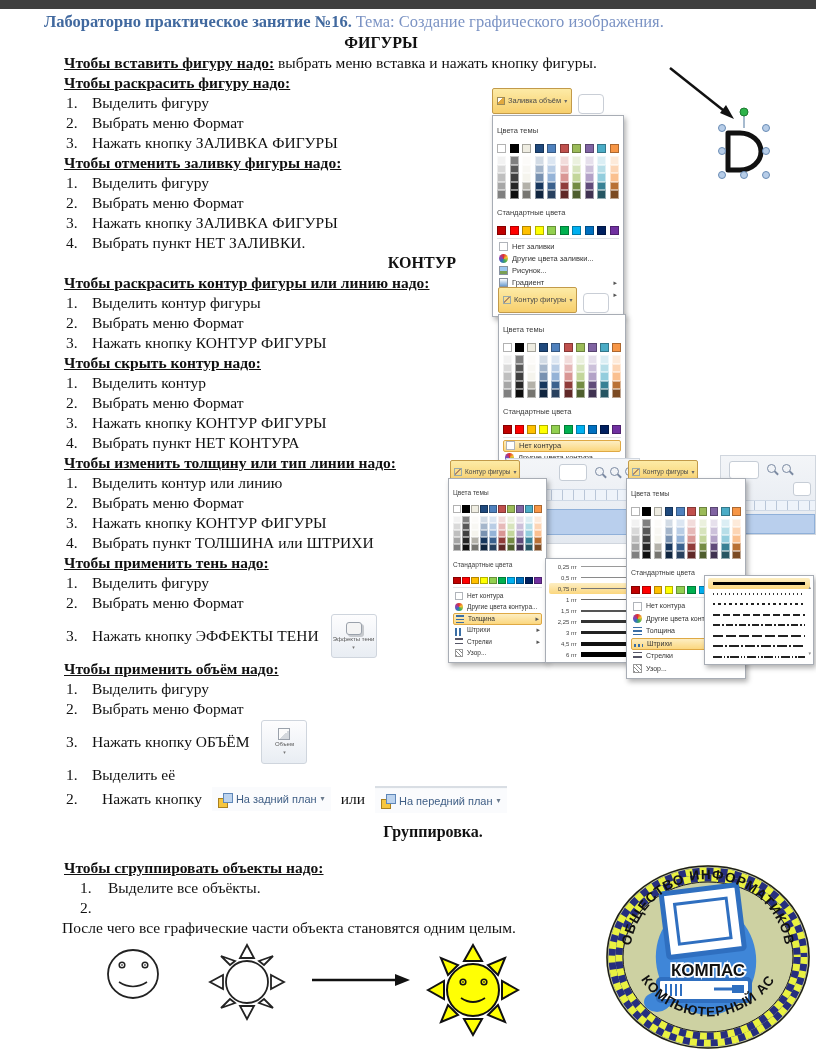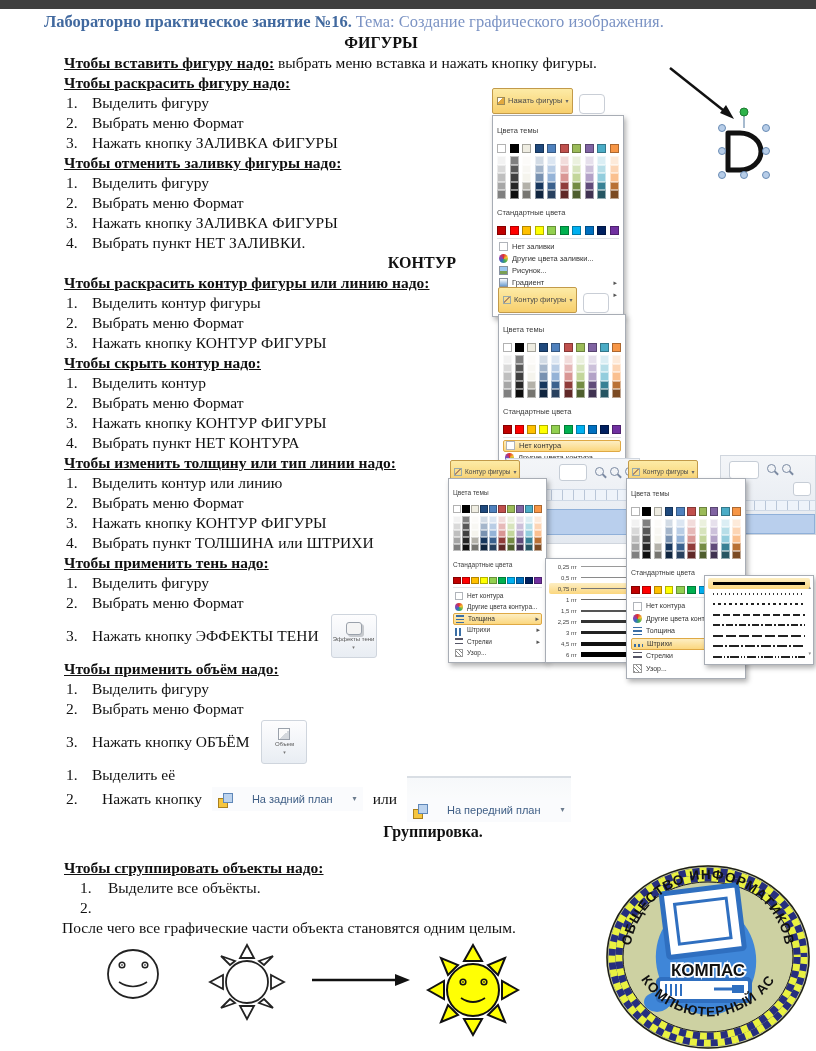--- a/index.html
+++ b/index.html
@@ -29,22 +29,22 @@
   .aftertext{margin-left:18px}
   
   .fxbtn{display:inline-flex;flex-direction:column;align-items:center;justify-content:center;gap:1px;
          width:46px;height:44px;margin-left:12px;background:linear-gradient(180deg,#fdfdfe,#e8edf3);
          border:1px solid #cfd5dd;border-radius:3px;font-family:"Liberation Sans",sans-serif;
          font-size:6px;line-height:7px;color:#555;text-align:center}
   .fx-shadowic{width:16px;height:13px;border:1px solid #9aa1ab;border-radius:3px;background:#f4f4f4;box-shadow:2px 2px 0 #c6c9cd}
   .fx-cubeic{width:12px;height:12px;border:1px solid #9aa1ab;background:linear-gradient(135deg,#fbfbfb 55%,#d4d8dd 55%)}
   .fxcaret{font-size:5px;color:#777}
   
-  .planewrap2{border-top:2px solid #d9dee4;padding-top:20px;background:linear-gradient(180deg,#f6f8fa,#fff)}
-  .planebtn{display:inline-flex;align-items:center;gap:20px;padding:2px 6px;background:#fafbfd;
+  .planewrap2{border-top:2px solid #d9dee4;padding-top:1px;background:linear-gradient(180deg,#f6f8fa,#fff)}
+  .planebtn{display:inline-flex;align-items:center;gap:4px;padding:2px 6px;background:#fafbfd;
             font-family:"Liberation Sans",sans-serif;font-size:11px;color:#3f5e85;white-space:nowrap}
   .layersico{position:relative;width:14px;height:13px;flex:0 0 auto}
   .layersico::before{content:'';position:absolute;left:0;top:5px;width:8px;height:8px;background:#f6c63f;border:1px solid #a9801f}
   .layersico::after{content:'';position:absolute;left:5px;top:0;width:8px;height:8px;background:#bcd3ee;border:1px solid #5f87b8}
   .pbcaret{font-size:8px;color:#6b7b8d}
   .zorder-row{display:flex;align-items:center;gap:10px;margin-left:22px;height:28px}
   
   .overlay{position:absolute}
   .mrow{display:flex;align-items:flex-end;gap:6px;margin-bottom:0}
   .office-btn{display:inline-flex;align-items:center;gap:3px;background:linear-gradient(180deg,#fdeba6,#f7cf6d);
@@ -308,21 +308,21 @@
           <span class="num">2.</span>
         </div>
       </div>
     <div class="aftertext">После чего все графические части объекта становятся одним целым.</div>
   </div>
 
   <div class="overlay" id="menu-fill" style="left:492px;top:88px;width:150px">
     <div class="mrow">
       <div class="office-btn">
         <span class="ob-ic ob-bucket"></span>
-        <span>Нажать фигуры</span>
+        <span>Заливка объём</span>
         <span class="ob-caret">▾</span>
       </div>
       <div class="mini-tab"></div>
     </div>
     <div class="mini-panel" style="width:132px">
       <div class="mp-label">Цвета темы</div>
       <div>
           <div class="sw-row">
             <span class="sw" style="background: rgb(255, 255, 255);"></span>
             <span class="sw" style="background: rgb(0, 0, 0);"></span>

